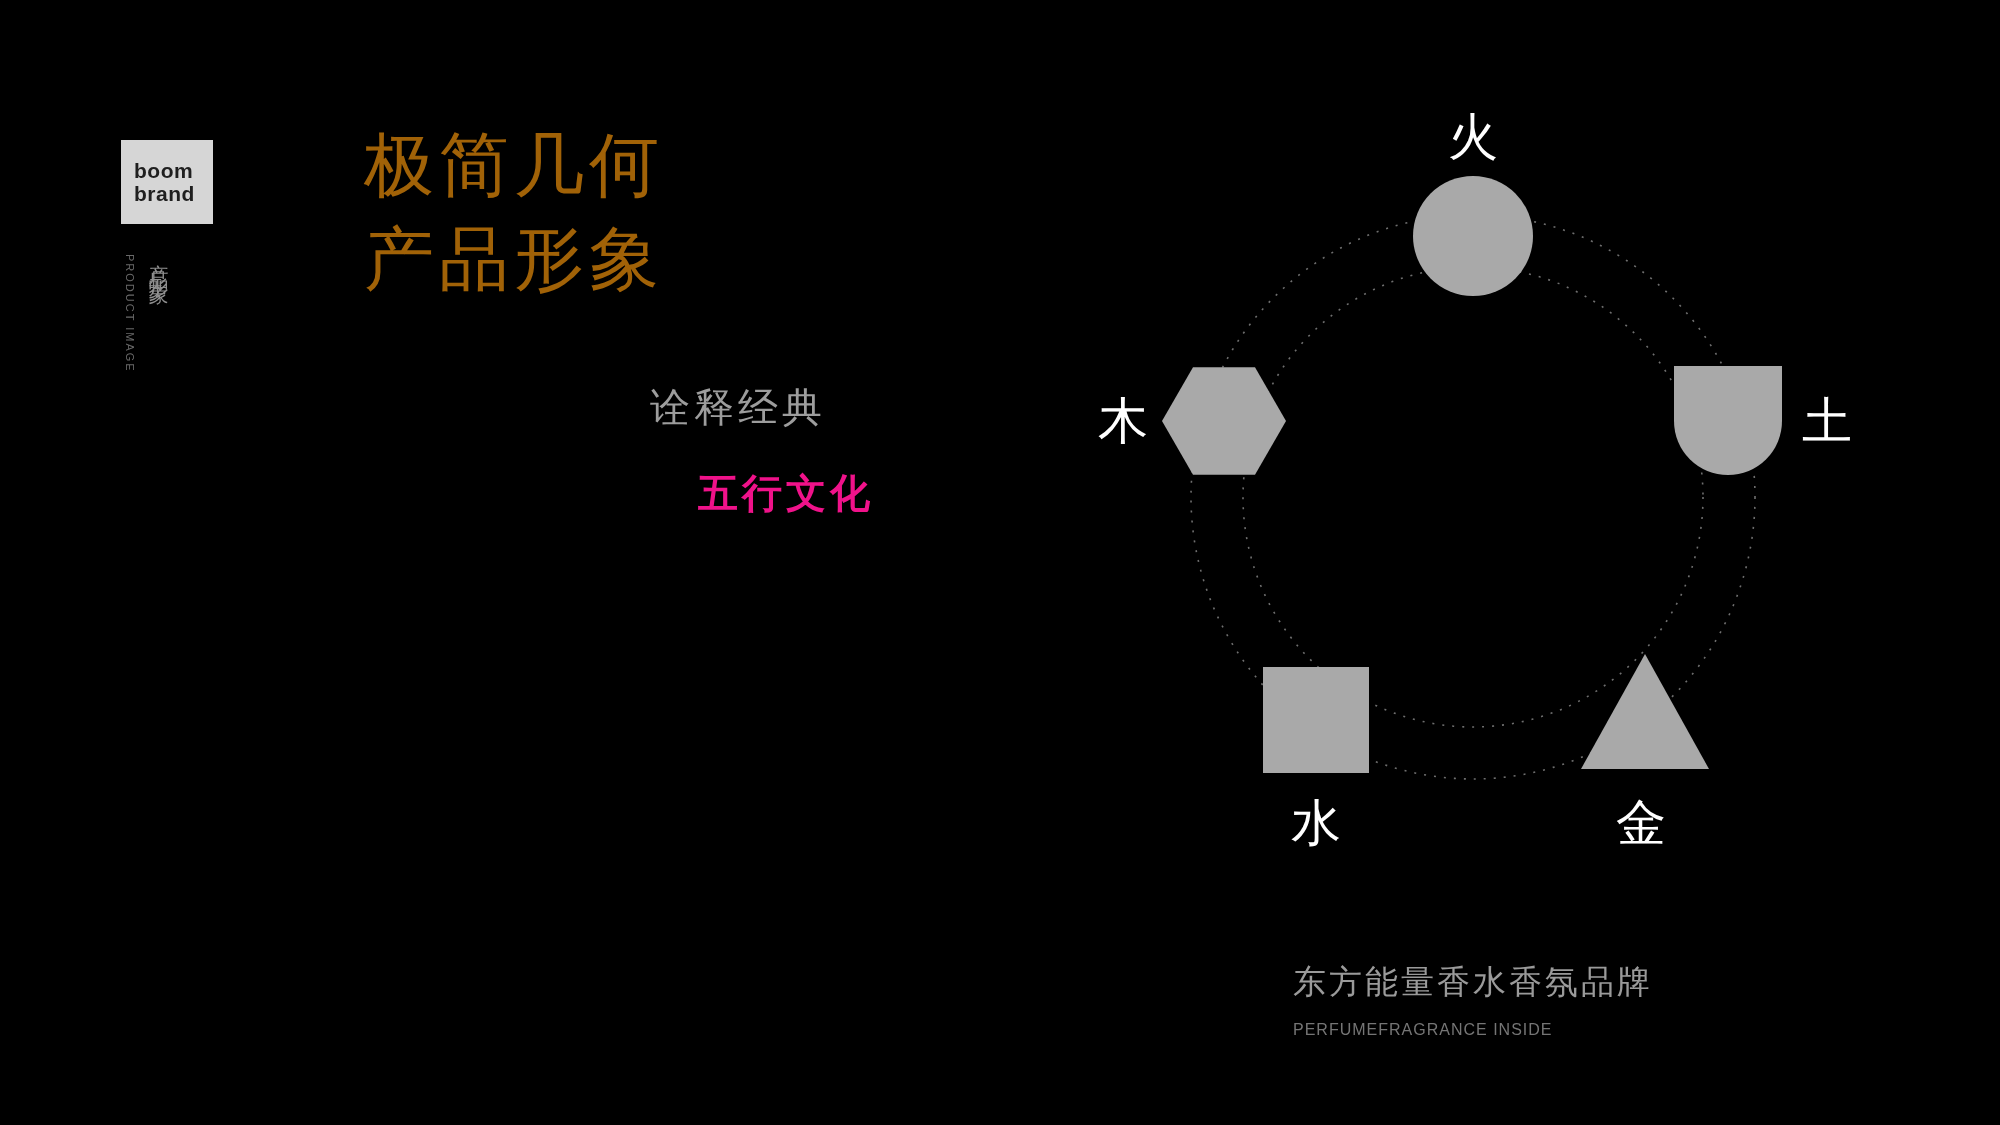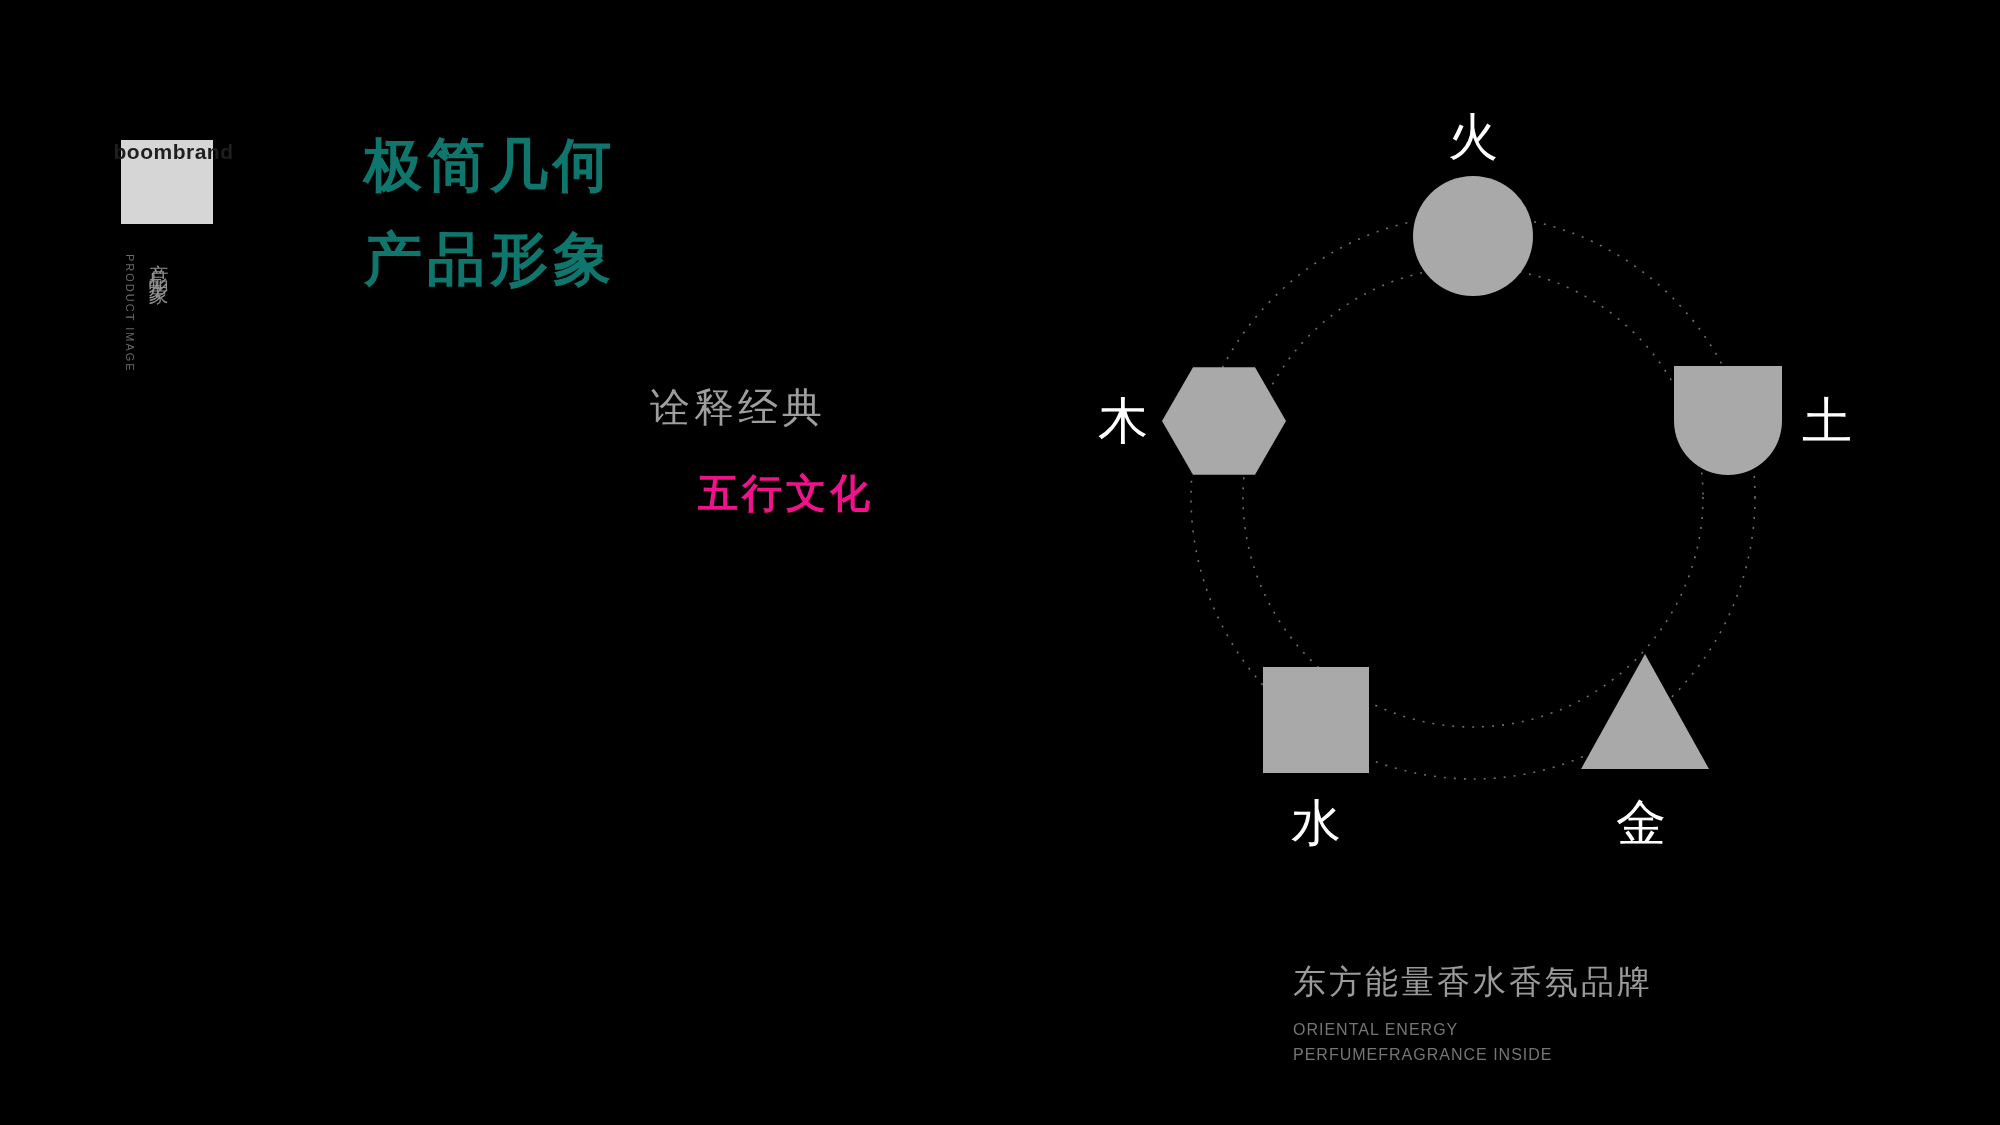--- a/index.html
+++ b/index.html
@@ -18,21 +18,21 @@
   
   .logo {
     position: absolute;
     left: 121px;
     top: 140px;
     width: 92px;
     height: 84px;
     background: #d6d6d6;
     color: #1f1f1f;
     display: flex;
-    flex-direction: row;
+    flex-direction: column;
     justify-content: center;
     padding-left: 13px;
     box-sizing: border-box;
     font-weight: bold;
     font-size: 21px;
     line-height: 23px;
     letter-spacing: 0.5px;
   }
 
   
@@ -53,25 +53,25 @@
     color: #696969;
     font-size: 11px;
     letter-spacing: 2px;
   }
 
   
   .headline {
     position: absolute;
     left: 364px;
     top: 118px;
-    color: #0f766e;
-    font-size: 58px;
+    color: #a16207;
+    font-size: 70px;
     line-height: 94px;
     letter-spacing: 5px;
-    font-weight: bold;
+    font-weight: normal;
   }
 
   
   .tagline {
     position: absolute;
     left: 650px;
     top: 364px;
     font-size: 40px;
     line-height: 86px;
     letter-spacing: 4px;
@@ -174,15 +174,14 @@
   <span class="element-label" style="left:380px; top:20px;">火</span>
   <span class="element-label" style="left:734px; top:304px;">土</span>
   <span class="element-label" style="left:548px; top:706px;">金</span>
   <span class="element-label" style="left:223px; top:706px;">水</span>
   <span class="element-label" style="left:30px; top:304px;">木</span>
 
 </div>
 
 <div class="footer">
   <div class="footer-cn">东方能量香水香氛品牌</div>
-  <div class="footer-en">ORIENTAL ENERGY</div>
   <div class="footer-en">PERFUMEFRAGRANCE INSIDE</div>
 </div>
 
 </body></html>

